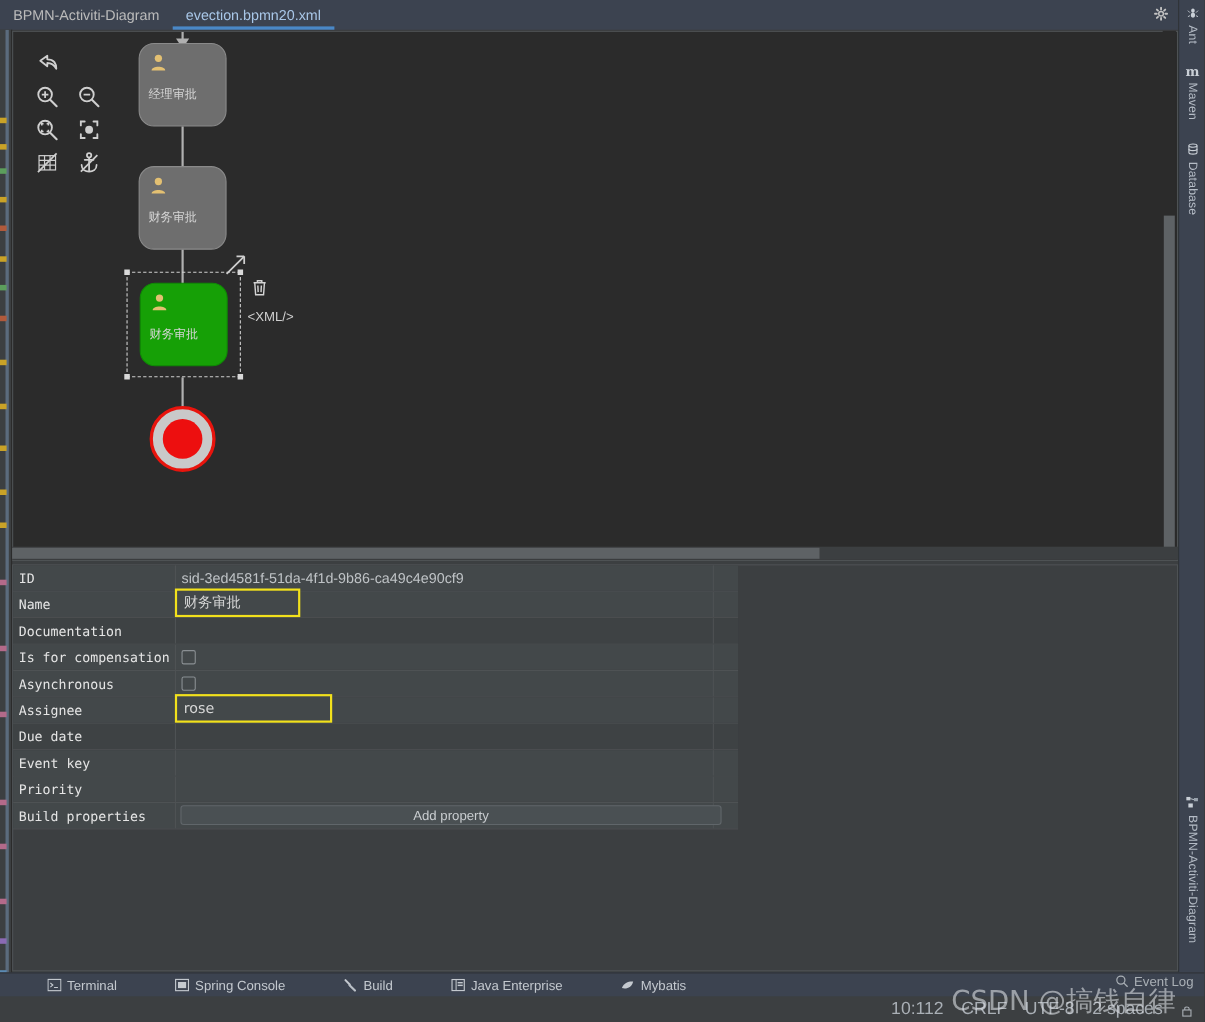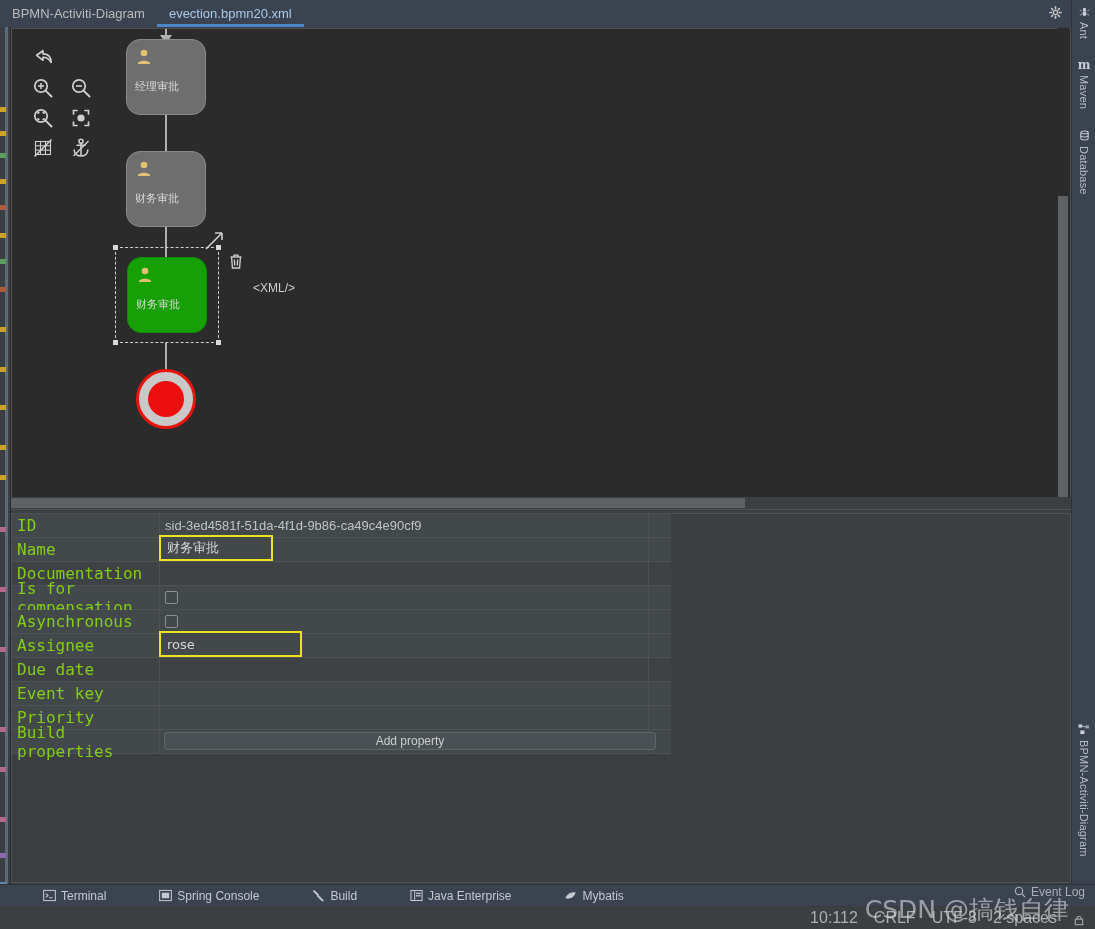--- a/index.html
+++ b/index.html
@@ -111,21 +111,21 @@
   
   .proppanel {
     position: absolute; left: 11px; top: 513px; width: 1060px; height: 370px;
     background: #3c3f41; border: 1px solid #4e5254;
   }
   .ptable { position: absolute; left: 0; top: 0; width: 659px; }
   .prow { display: flex; height: 24px; border-bottom: 1px solid #4e5254; }
   .pcell-label {
     width: 148px; flex: 0 0 148px; border-right: 1px solid #4e5254;
     display: flex; align-items: center; padding-left: 5px;
-    font-family: "DejaVu Sans Mono", monospace; font-size: 16px; color: #84cc16;
+    font-family: "DejaVu Sans Mono", monospace; font-size: 12px; color: #e5e5e5;
     background: #43484a;
   }
   .pcell-value {
     flex: 1 1 auto; border-right: 1px solid #4e5254;
     display: flex; align-items: center; padding-left: 5px;
     font-size: 13px; color: #bfc3c6; background: #43484a; position: relative;
   }
   .pcell-end { width: 22px; flex: 0 0 22px; background: #43484a; }
   .prow.alt .pcell-value, .prow.alt .pcell-label, .prow.alt .pcell-end { background: #3e4244; }
 
@@ -387,21 +387,21 @@
         <svg width="16" height="17" viewBox="0 0 16 17">
           <g stroke="#d4d4d4" stroke-width="1.3" fill="none">
             <path d="M2.5 4 L13.5 4"></path>
             <path d="M6 4 L6 2.2 L10 2.2 L10 4"></path>
             <path d="M3.6 4 L4.4 15 L11.6 15 L12.4 4"></path>
             <line x1="6.4" y1="6.6" x2="6.7" y2="12.6"></line>
             <line x1="9.6" y1="6.6" x2="9.3" y2="12.6"></line>
           </g>
         </svg>
       </span>
-      <span class="xmlbadge" style="left:213px; top:252px;margin-left:28px;">&lt;XML/&gt;</span>
+      <span class="xmlbadge" style="left:213px; top:252px;">&lt;XML/&gt;</span>
 
       <div class="arrow-line" style="left:153px; top:314px; height:38px;"></div>
       <div class="arrow-head" style="left:148px; top:346px;"></div>
 
       <div class="endevent" style="left:124px; top:340px;"></div>
     </div>
   </div>
 
   <div class="vscroll">
     <div class="vthumb"></div>

